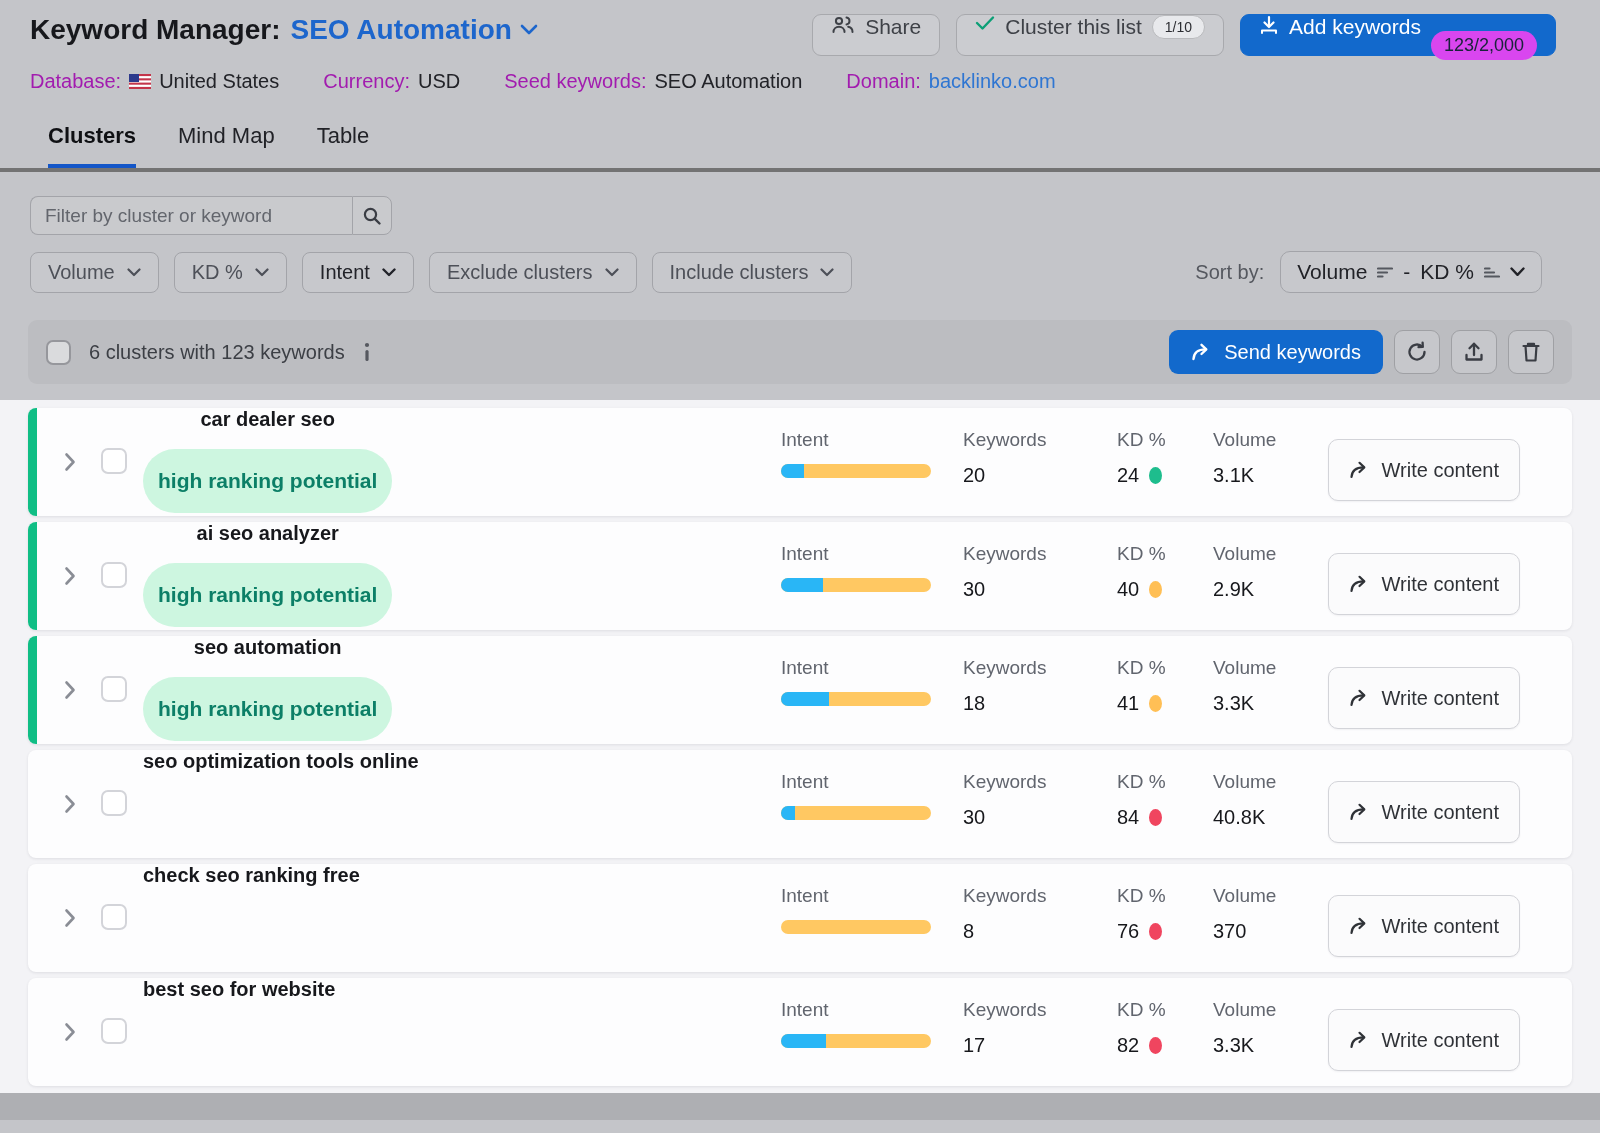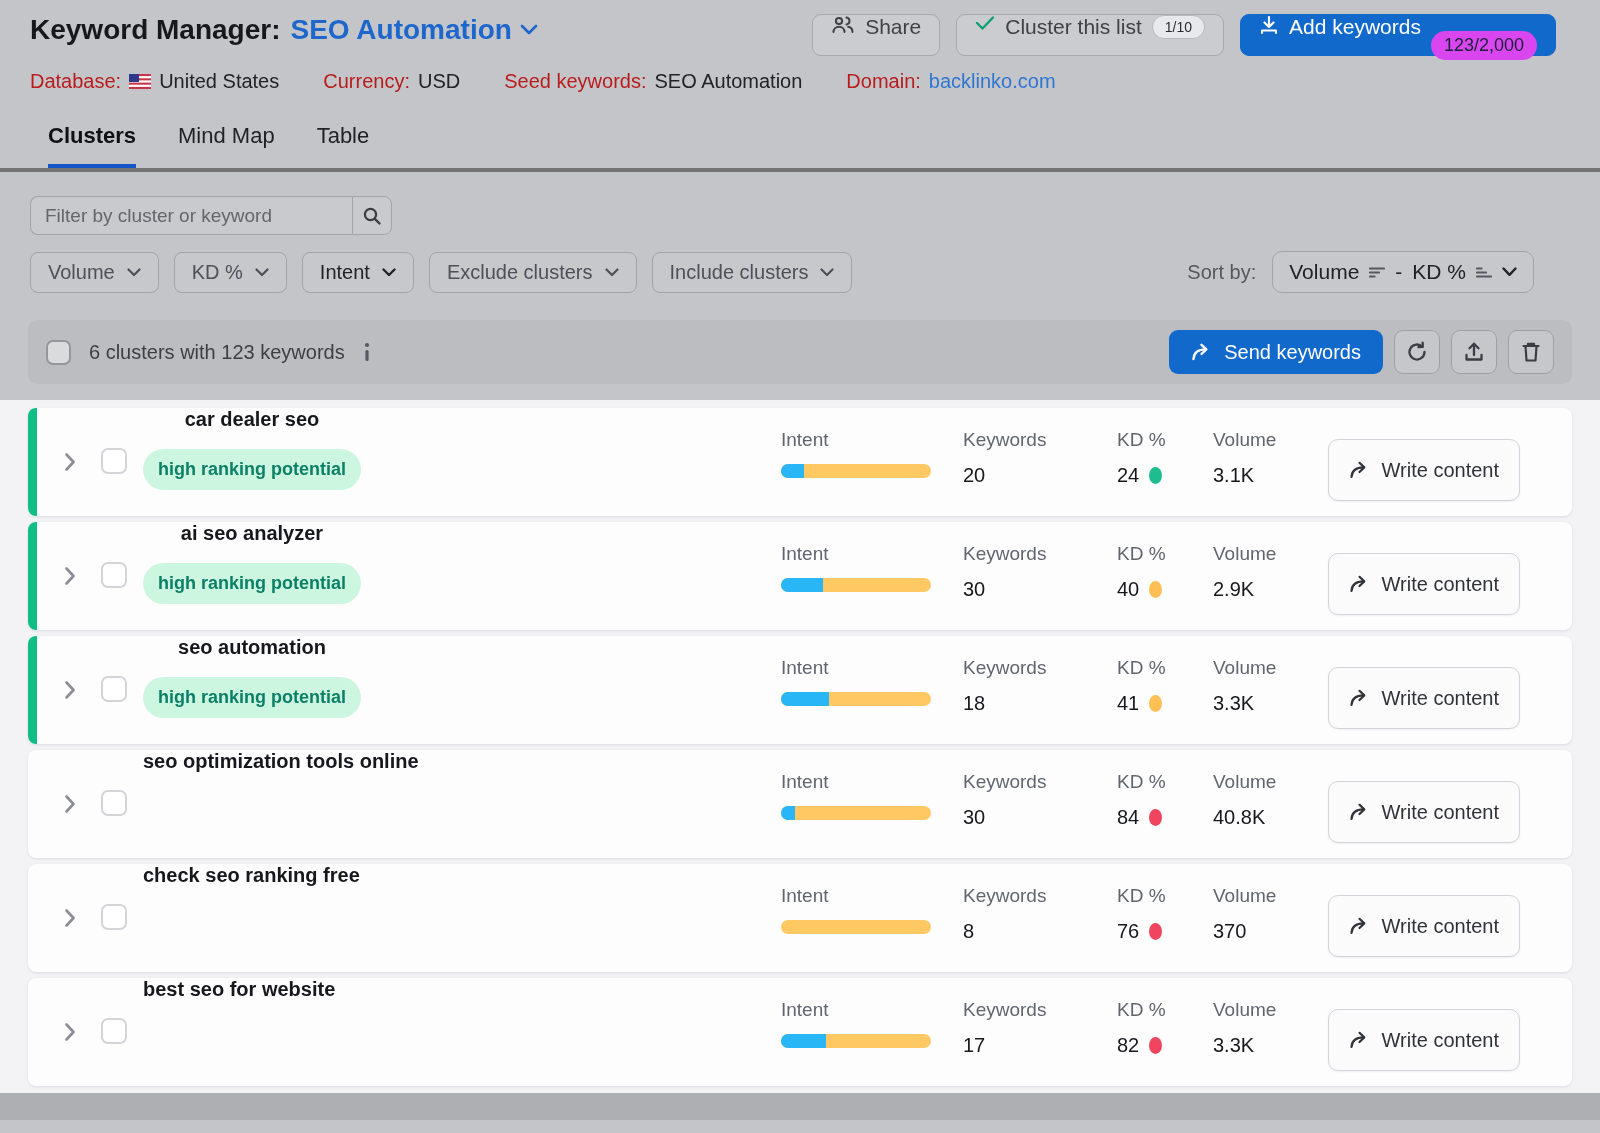--- a/index.html
+++ b/index.html
@@ -14,21 +14,21 @@
   .title-list { color:#1d66cc; display:flex; align-items:center; gap:8px; cursor:pointer; }
   .hdr-buttons { margin-left:auto; display:flex; gap:16px; align-items:center; }
   .btn { display:flex; align-items:flex-start; gap:10px; height:42px; padding:0 18px; border-radius:9px;
          border:1px solid #a8a9ad; background:#cbccd0; font-size:21px; color:#3e4147; cursor:pointer; }
   .btn .pill { background:#e8e9ec; border:1px solid #b9babd; border-radius:999px; padding:3px 12px; font-size:14px; color:#2b2c31; }
   .btn-primary { background:#1269cc; border-color:#1269cc; color:#fff; }
   .btn-primary .pill { background:#d946ef; border:none; color:#19233a; font-size:18px; padding:4px 13px;margin-top:16px; }
 
   .meta-row { display:flex; gap:44px; margin-top:14px; font-size:20px; color:#222328; align-items:center; }
   .meta-item { display:flex; gap:8px; align-items:center; white-space:nowrap; }
-  .meta-label { color:#b91c1c; }
+  .meta-label { color:#a21caf; }
   .meta-link { color:#2f76d2; cursor:pointer; }
   .flag { width:22px; height:15px; display:inline-block; }
 
   
   .tabs-bar { margin-top:30px; border-bottom:4px solid #737373; padding-left:48px; display:flex; gap:42px; }
   .tab { font-size:22px; padding-bottom:15px; color:#212227; cursor:pointer; border-bottom:4px solid transparent; }
   .tab.active { font-weight:bold; color:#0f1013; border-bottom-color:#1356c8; }
 
   
   .filters { padding:24px 30px 0 30px; }
@@ -36,21 +36,21 @@
   .search-input { flex:1; border:1px solid #a3a4a9; border-right:none; border-radius:8px 0 0 8px;
                   background:#c9cacd; padding:0 14px; font-size:19px; color:#3a3d44; outline:none;
                   font-family:"Liberation Sans", sans-serif; }
   .search-input::placeholder { color:#63666d; }
   .search-btn { width:40px; border:1px solid #a3a4a9; border-radius:0 8px 8px 0; background:#c9cacd;
                 display:flex; align-items:center; justify-content:center; cursor:pointer; }
   .chips-row { display:flex; align-items:center; margin-top:16px; }
   .chip { display:flex; align-items:center; gap:12px; height:41px; padding:0 17px; margin-right:15px;
           border:1px solid #a3a4a9; border-radius:8px; background:#c7c8cc; font-size:20px; color:#4d5058; cursor:pointer; }
   .chip.emph { color:#222329; }
-  .sort-wrap { margin-left:auto; display:flex; align-items:center; gap:16px; margin-right:36px; }
+  .sort-wrap { margin-left:auto; display:flex; align-items:center; gap:16px; margin-right:28px; }
   .sort-label { font-size:20px; color:#55585f; }
   .sort-select { display:flex; align-items:center; gap:10px; height:42px; padding:0 16px; border:1px solid #a3a4a9;
                  border-radius:10px; background:#c7c8cc; font-size:21px; color:#212227; cursor:pointer; }
 
   
   .sel-bar { margin:27px 28px 0 28px; height:64px; background:#bcbdc1; border-radius:9px;
              display:flex; align-items:center; padding:0 18px; }
   .sel-left { display:flex; align-items:center; gap:18px; }
   .checkbox { width:25px; height:25px; border:2px solid #96979c; border-radius:7px; background:rgba(255,255,255,.45); cursor:pointer; }
   .sel-text { font-size:20px; color:#3c3f45; }
@@ -64,21 +64,21 @@
   .rows-area { margin-top:16px; background:#f3f3f6; padding:8px 28px 7px 28px; }
   .row-card { position:relative; height:108px; background:#fdfdfe; border-radius:8px; margin-bottom:6px;
               box-shadow:0 1px 3px rgba(40,40,60,.10); }
   .row-card:last-child { margin-bottom:0; }
   .accent { position:absolute; left:0; top:0; bottom:0; width:9px; background:#10be85; border-radius:8px 0 0 8px; }
   .expand { position:absolute; left:36px; top:44px; cursor:pointer; }
   .row-check { position:absolute; left:73px; top:40px; width:26px; height:26px; border:2px solid #d3d4d9;
                border-radius:7px; background:#fff; cursor:pointer; }
   .row-main { position:absolute; left:115px; top:0; height:100%; display:flex; align-items:center; gap:18px;flex-direction:column; }
   .row-title { font-size:20px; font-weight:600; color:#17181c; white-space:nowrap; }
-  .badge { background:#cdf6e0; color:#0c7f67; font-size:18px; font-weight:600; padding:10px 15px; border-radius:999px; white-space:nowrap; }
+  .badge { background:#cdf6e0; color:#0c7f67; font-size:21px; font-weight:600; padding:20px 15px; border-radius:999px; white-space:nowrap; }
   .col { position:absolute; top:21px; }
   .col-label { font-size:19px; color:#61656e; margin-bottom:13px; }
   .col-value { font-size:20px; font-weight:500; color:#17181c; display:flex; align-items:center; gap:10px; }
   .col-intent { left:753px; }
   .col-keywords { left:935px; }
   .col-kd { left:1089px; }
   .col-volume { left:1185px; }
   .intent-bar { width:150px; height:14px; border-radius:7px; background:#ffc862; overflow:hidden; margin-top:4px; }
   .intent-blue { height:100%; background:#29b6f6; }
   .kd-dot { width:13px; height:17px; border-radius:50%; }

